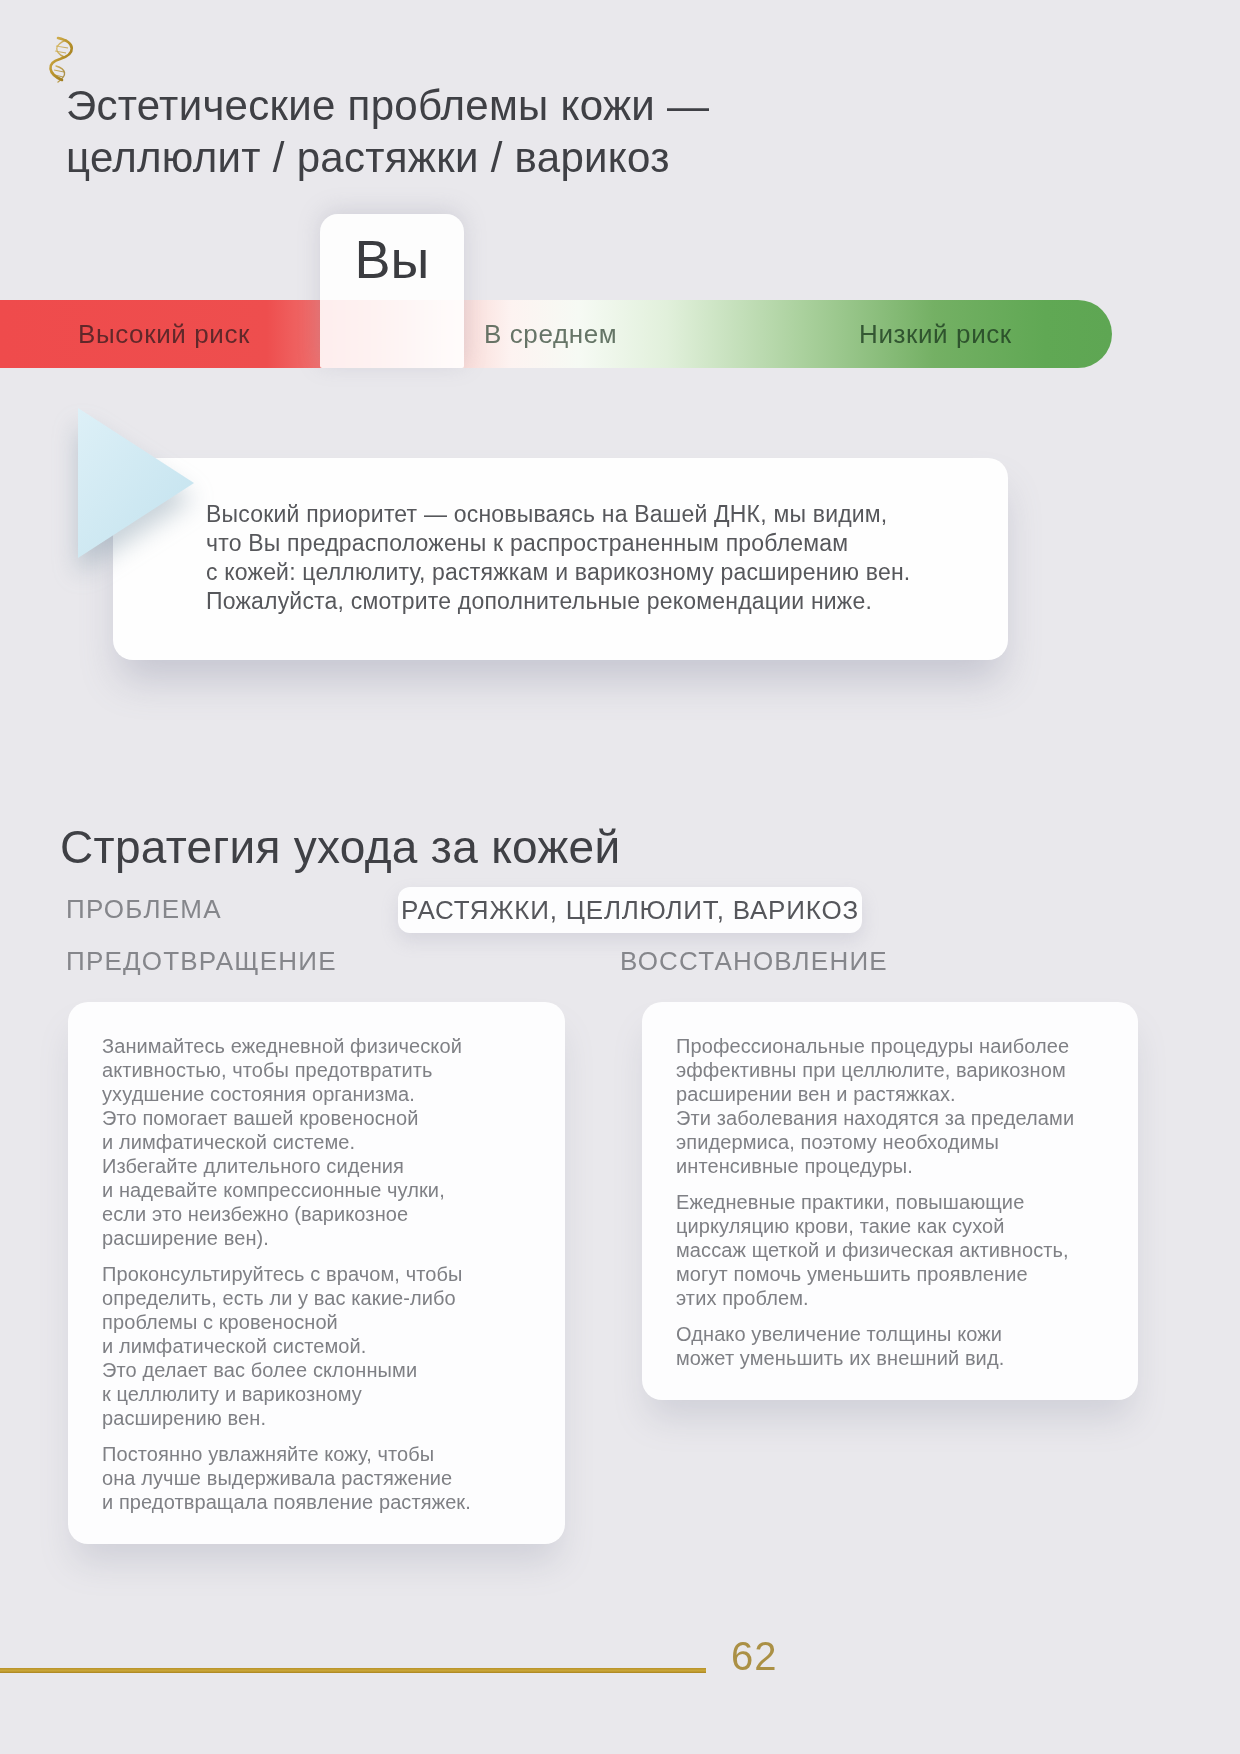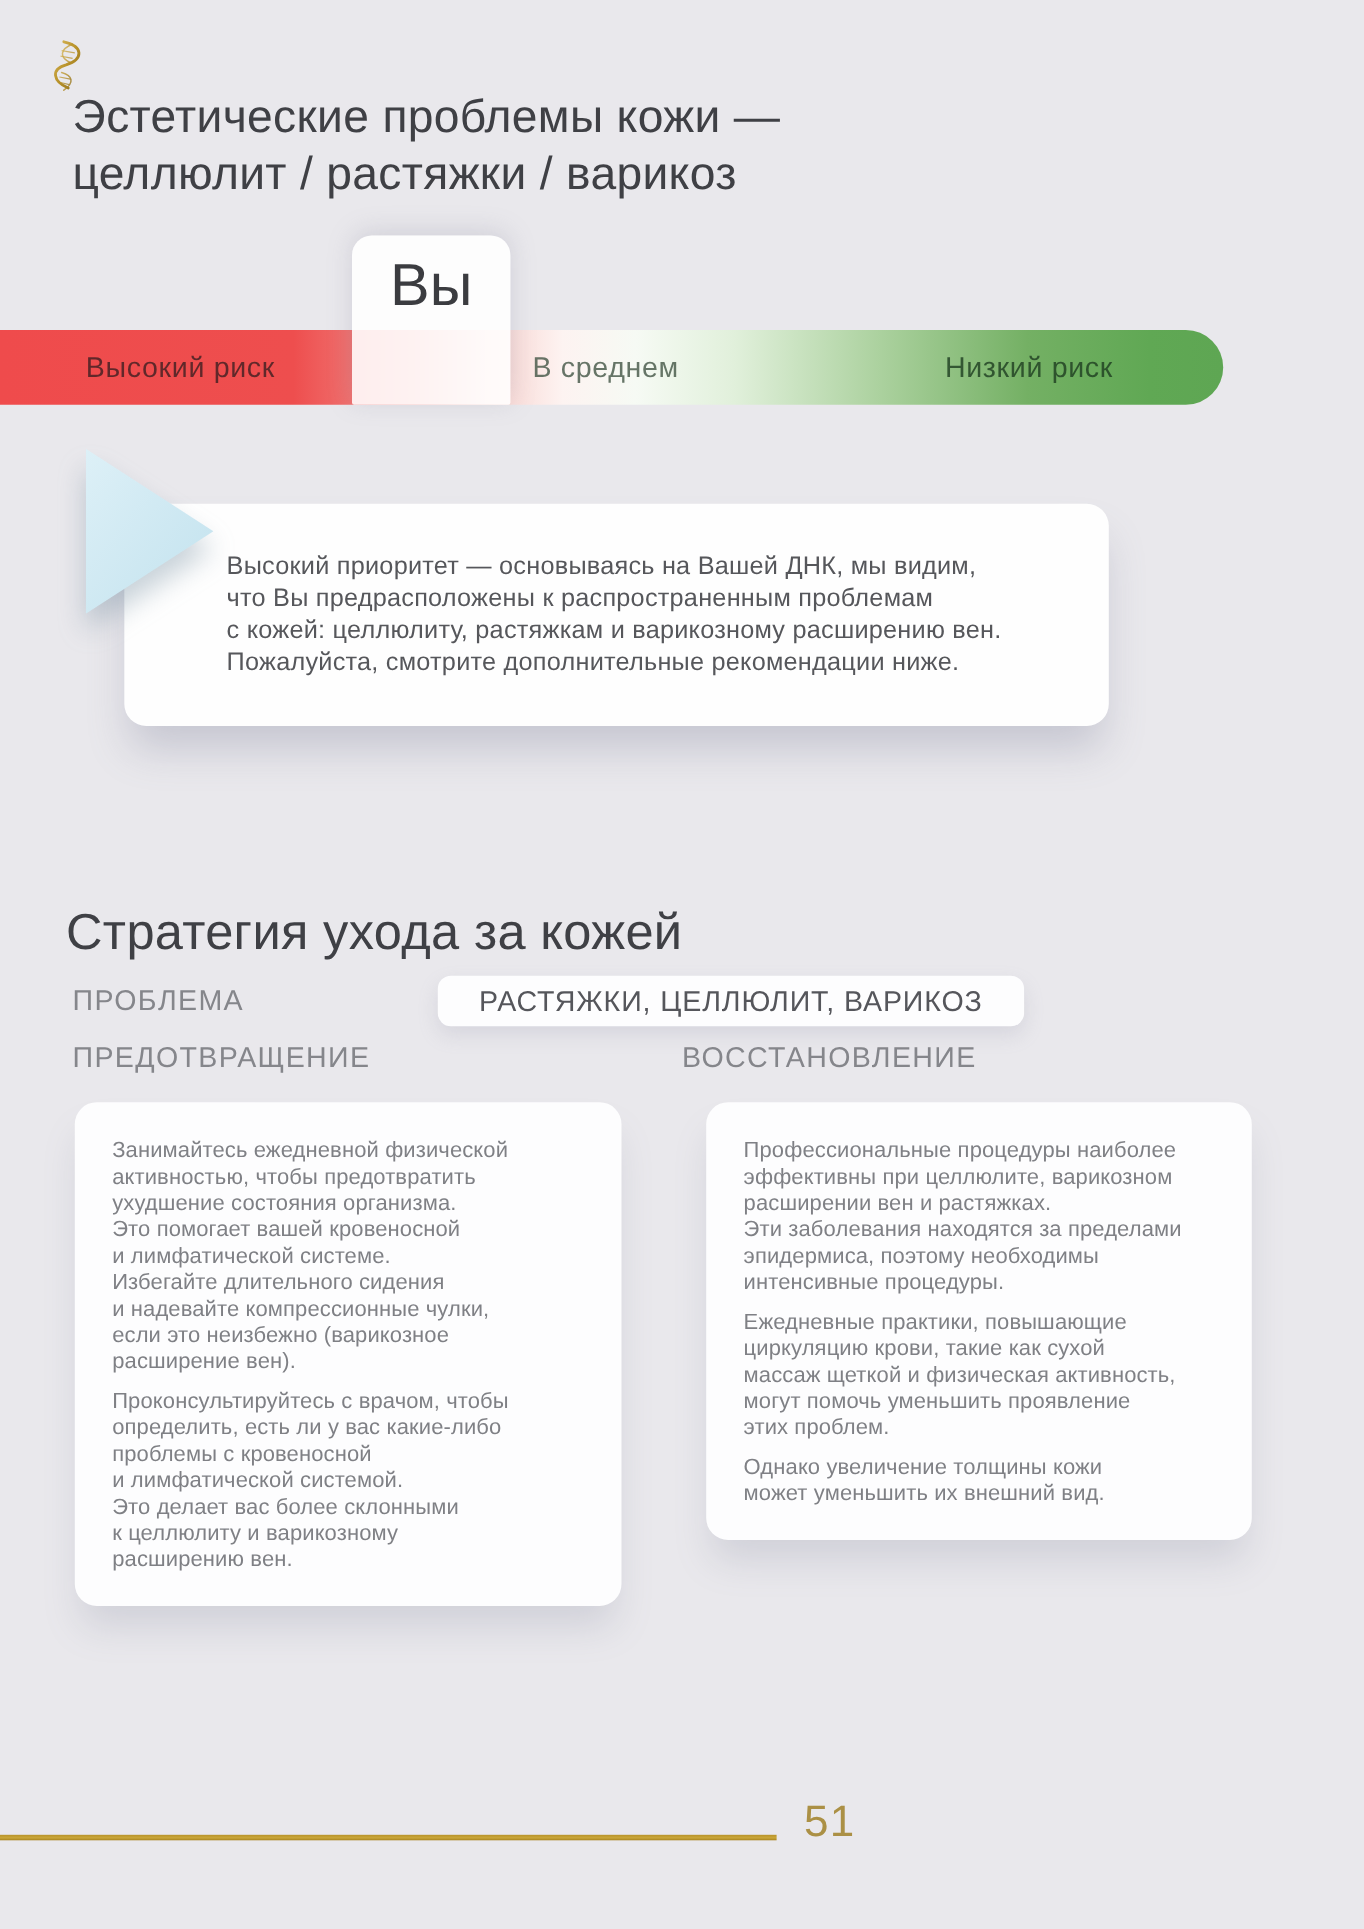--- a/index.html
+++ b/index.html
@@ -60,21 +60,21 @@
     font-size:46px;font-weight:300;color:#3f4045;letter-spacing:.3px;margin-top:40px;
   }
   .grid-label{
     position:absolute;font-size:26px;font-weight:300;color:#85868b;
     letter-spacing:1.2px;white-space:nowrap;
   }
   .lbl-problem   {left:66px;top:894px;}
   .lbl-prevention{left:66px;top:946px;}
   .lbl-recovery  {left:620px;top:946px;}
   .problem-pill{
-    position:absolute;left:398px;top:887px;width:533px;height:46px;
+    position:absolute;left:398px;top:887px;width:464px;height:46px;
     background:#fdfdfe;border-radius:12px;
     box-shadow:0 8px 18px rgba(140,140,165,.20);
     display:flex;align-items:center;justify-content:center;
     font-size:26px;font-weight:300;color:#55565b;letter-spacing:.8px;white-space:nowrap;
   }
   .text-card{
     position:absolute;top:1002px;width:497px;box-sizing:border-box;
     background:#fdfdfe;border-radius:20px;
     padding:32px 30px 30px 34px;
     box-shadow:0 24px 34px -6px rgba(125,126,152,.22);
@@ -166,34 +166,37 @@
 и надевайте компрессионные чулки,
 если это неизбежно (варикозное
 расширение вен).</p>
     <p>Проконсультируйтесь с врачом, чтобы
 определить, есть ли у вас какие-либо
 проблемы с кровеносной
 и лимфатической системой.
 Это делает вас более склонными
 к целлюлиту и варикозному
 расширению вен.</p>
+    <p>Постоянно увлажняйте кожу, чтобы
+она лучше выдерживала растяжение
+и предотвращала появление растяжек.</p>
   </div>
 
   <div class="text-card right">
     <p>Профессиональные процедуры наиболее
 эффективны при целлюлите, варикозном
 расширении вен и растяжках.
 Эти заболевания находятся за пределами
 эпидермиса, поэтому необходимы
 интенсивные процедуры.</p>
     <p>Ежедневные практики, повышающие
 циркуляцию крови, такие как сухой
 массаж щеткой и физическая активность,
 могут помочь уменьшить проявление
 этих проблем.</p>
     <p>Однако увеличение толщины кожи
 может уменьшить их внешний вид.</p>
   </div>
 
   <div class="footer-line"></div>
-  <div class="page-number">51</div>
+  <div class="page-number">62</div>
 
 </div>
 
 </body></html>

